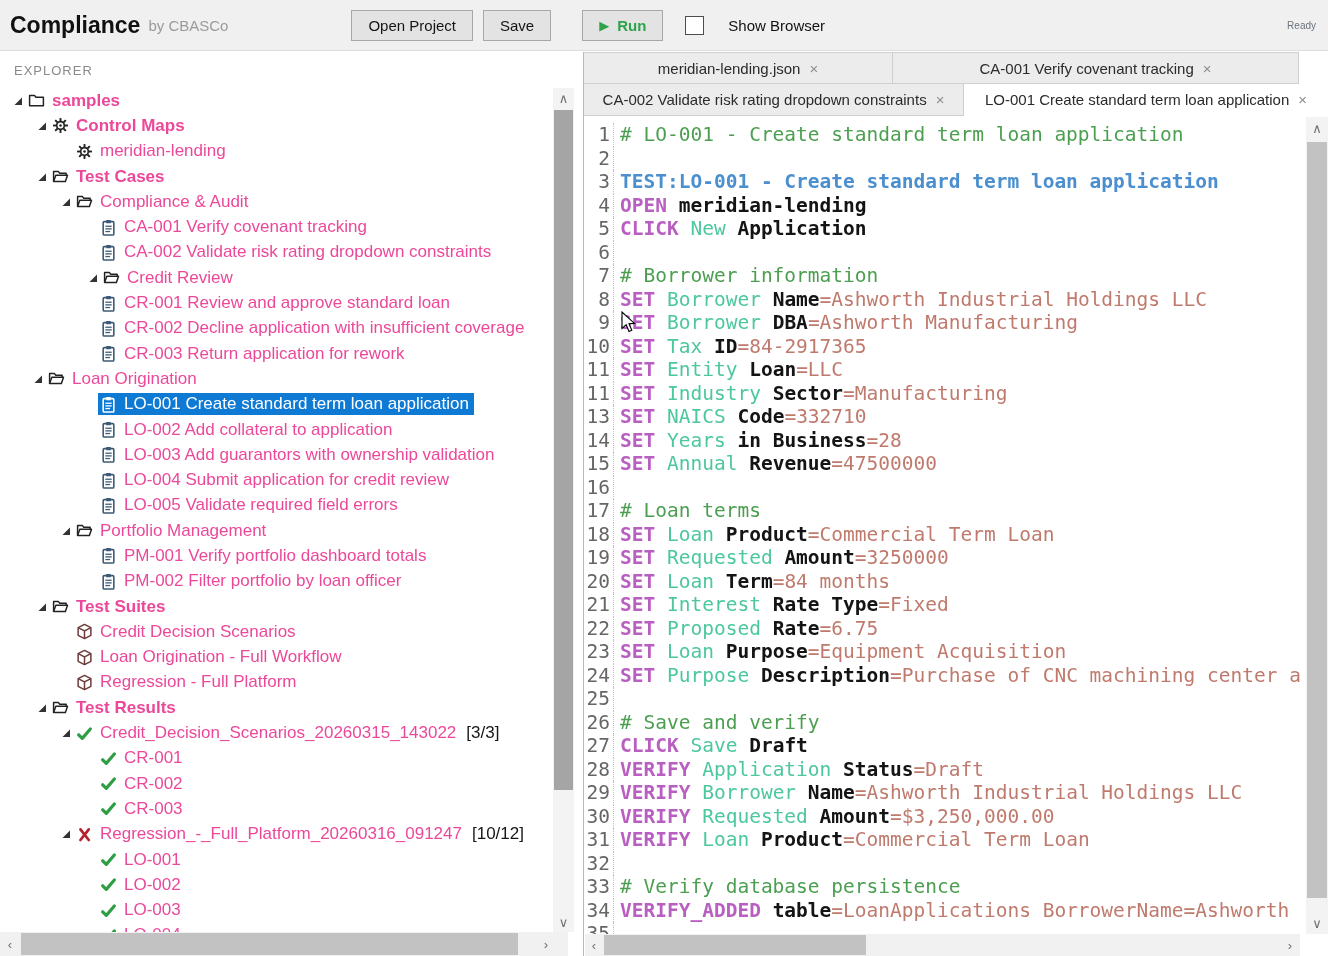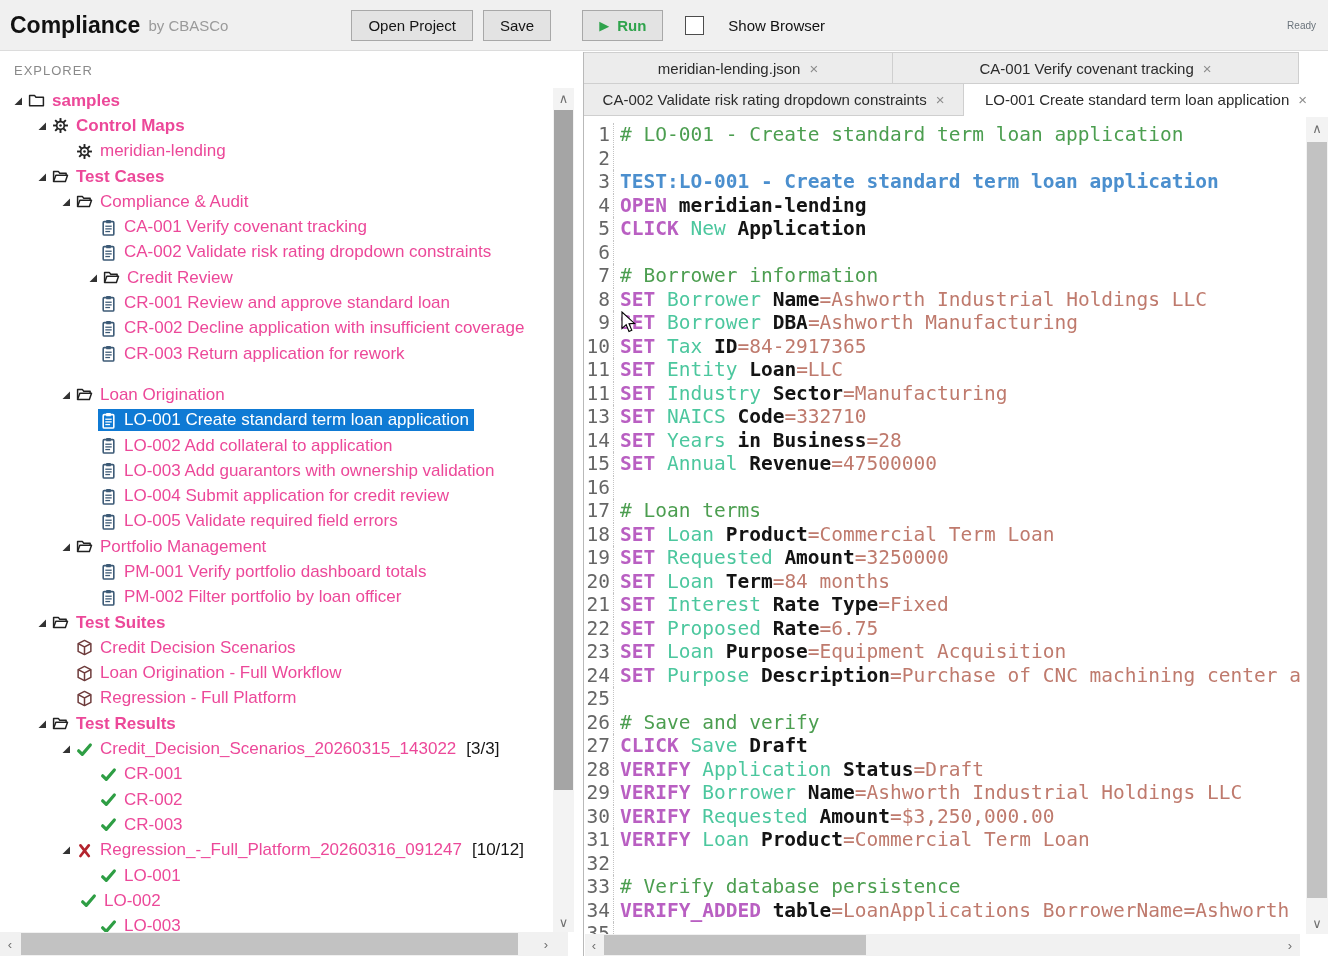--- a/index.html
+++ b/index.html
@@ -282,21 +282,21 @@
             <rect x="3" y="2.5" width="10" height="12.5" rx="1" fill="none" stroke="currentColor" stroke-width="1.5"></rect>
             <rect x="5.8" y="1" width="4.4" height="3" rx="0.5" fill="currentColor"></rect>
             <line x1="5" y1="6.8" x2="11" y2="6.8" stroke="currentColor" stroke-width="1.2"></line>
             <line x1="5" y1="9.3" x2="11" y2="9.3" stroke="currentColor" stroke-width="1.2"></line>
             <line x1="5" y1="11.8" x2="9.5" y2="11.8" stroke="currentColor" stroke-width="1.2"></line>
           </svg>
         </span>
         <span class="tlabel">CR-003 Return application for rework</span>
       </span>
     </div>
-    <div class="trow" style="padding-left: 58px; margin-top: 16px;">
+    <div class="trow" style="padding-left: 30px;">
       <span class="arrow-slot">
         <svg width="10" height="10" viewBox="0 0 10 10">
           <polygon points="9,1.5 9,9 1.5,9" fill="#333"></polygon>
         </svg>
       </span>
       <span class="sel-box">
         <span class="ticon">
           <svg xmlns="http://www.w3.org/2000/svg" width="17" height="17" viewBox="0 0 16 16">
             <path d="M1.5 12.8V3.2h4.4l1.4 1.8h6v1.8" fill="none" stroke="#222" stroke-width="1.4" stroke-linejoin="round"></path>
             <path d="M3.6 6.8h11l-2 6H1.5z" fill="#fff" stroke="#222" stroke-width="1.4" stroke-linejoin="round"></path>
@@ -563,21 +563,21 @@
       <span class="arrow-slot"></span>
       <span class="sel-box">
         <span class="ticon">
           <svg xmlns="http://www.w3.org/2000/svg" width="17" height="17" viewBox="0 0 16 16">
             <path d="M2.5 9.2l3.4 3.4L13.5 3.8" fill="none" stroke="#2e9e44" stroke-width="3" stroke-linecap="round" stroke-linejoin="round"></path>
           </svg>
         </span>
         <span class="tlabel">LO-001</span>
       </span>
     </div>
-    <div class="trow" style="padding-left: 62px;">
+    <div class="trow" style="padding-left: 82px;">
       <span class="arrow-slot"></span>
       <span class="sel-box">
         <span class="ticon">
           <svg xmlns="http://www.w3.org/2000/svg" width="17" height="17" viewBox="0 0 16 16">
             <path d="M2.5 9.2l3.4 3.4L13.5 3.8" fill="none" stroke="#2e9e44" stroke-width="3" stroke-linecap="round" stroke-linejoin="round"></path>
           </svg>
         </span>
         <span class="tlabel">LO-002</span>
       </span>
     </div>

